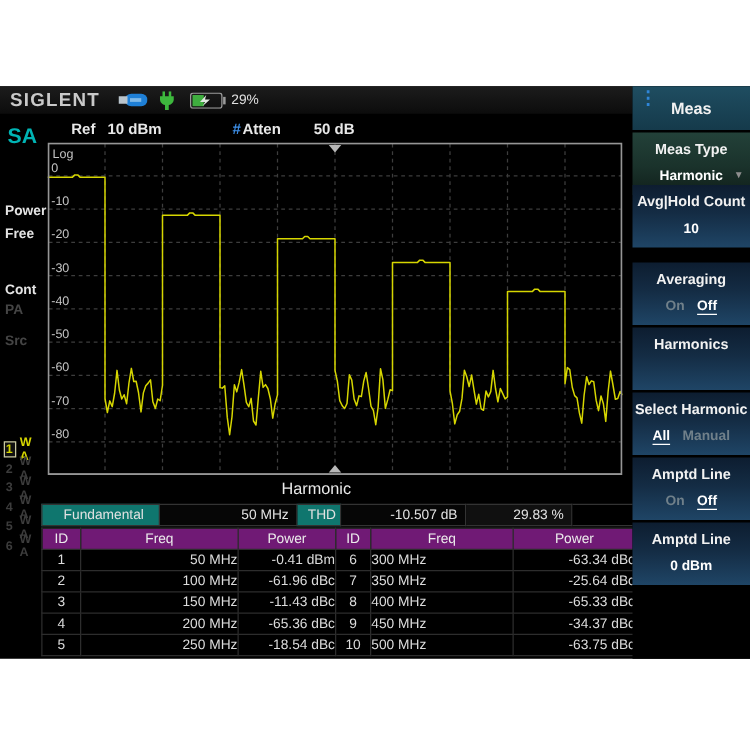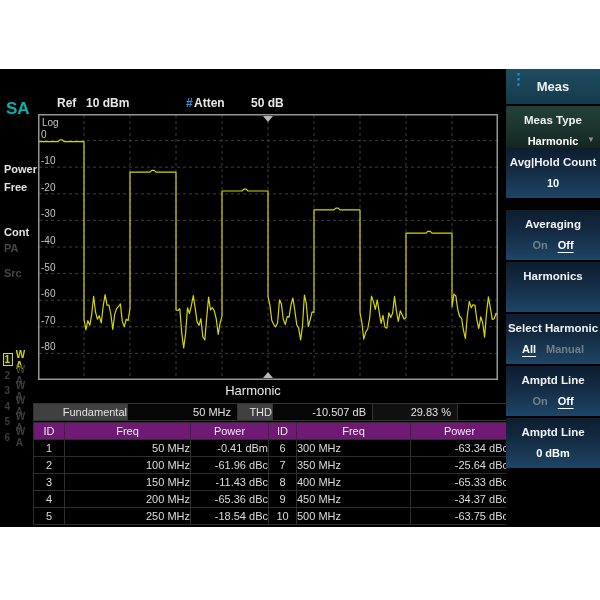--- a/index.html
+++ b/index.html
@@ -41,21 +41,21 @@
   .trrow.active{color:#d6d600;}
   .trrow.active .tn{border:1px solid #c9c9a0;background:#111;}
 
   
   .restitle{position:absolute;left:0;top:314px;width:506px;text-align:center;
             color:#eaeaea;font-size:13px;}
   .fundrow{position:absolute;left:33px;top:334px;width:475px;height:18px;display:flex;
            font-size:11px;color:#e2e2e2;}
   .fundrow .cell{border:1px solid #333;border-left:none;line-height:16px;white-space:nowrap;}
   .fundrow .cell:first-child{border-left:1px solid #333;}
-  .cl{background:#404040;padding-left:5px;text-align:right;}
+  .cl{background:#0f766e;padding-left:5px;text-align:center;}
   .cv{background:#060606;padding-right:6px;text-align:right;}
   .ce{background:#000;border:1px solid #222;}
 
   
   .htable{position:absolute;left:33px;top:353px;width:475px;border-collapse:collapse;
           font-size:11px;color:#dcdcdc;table-layout:fixed;}
   .htable th,.htable td{border:1px solid #2d2d2d;height:17px;padding:0;white-space:nowrap;
           font-weight:400;line-height:16px;}
   .htable th{color:#ececec;text-align:center;background:#701a75;margin-top:24px;}
   .td-id{text-align:center;}
@@ -82,20 +82,40 @@
   .opt{margin:0 5px;}
   .opt.inactive{color:#70808a;text-decoration:none;}
   .opt.active{color:#fff;text-decoration:underline;text-underline-offset:3px;}
 </style>
 </head>
 <body>
 
 <div class="page">
   <div class="ui">
 
+    <div class="topbar">
+      <span class="logo">SIGLENT</span>
+      <svg class="icon-usb" width="24" height="12" viewBox="0 0 24 12">
+        <rect x="6" y="1" width="18" height="10" rx="5" fill="#1e7fd6"></rect>
+        <rect x="1" y="3" width="7" height="6" fill="#b9c4cc"></rect>
+        <rect x="10" y="4.5" width="9" height="3" fill="#7fb9e8"></rect>
+      </svg>
+      <svg class="icon-plug" width="13" height="15" viewBox="0 0 13 15">
+        <rect x="3" y="0" width="2" height="5" fill="#3db83d"></rect>
+        <rect x="8" y="0" width="2" height="5" fill="#3db83d"></rect>
+        <path d="M1 4 h11 v3 a5 5 0 0 1 -4 4 v4 h-3 v-4 a5 5 0 0 1 -4 -4 z" fill="#3db83d"></path>
+      </svg>
+      <svg class="icon-batt" width="29" height="13" viewBox="0 0 29 13">
+        <rect x="0.5" y="0.5" width="25" height="12" rx="2" fill="none" stroke="#9a9a9a"></rect>
+        <rect x="26.5" y="3.5" width="2" height="6" fill="#9a9a9a"></rect>
+        <rect x="2" y="2" width="9" height="9" fill="#3fae3f"></rect>
+        <path d="M13 2 L8 7.5 L12 7.5 L10 11 L16 5.5 L12 5.5 Z" fill="#dfe8df"></path>
+      </svg>
+      <span class="battpct">29%</span>
+    </div>
 
     <div class="statusrow">
       <span class="sa">SA</span>
       <span class="ref-label">Ref</span>
       <span class="ref-value">10 dBm</span>
       <span class="atten-hash">#</span>
       <span class="atten-label">Atten</span>
       <span class="atten-value">50 dB</span>
     </div>
 

